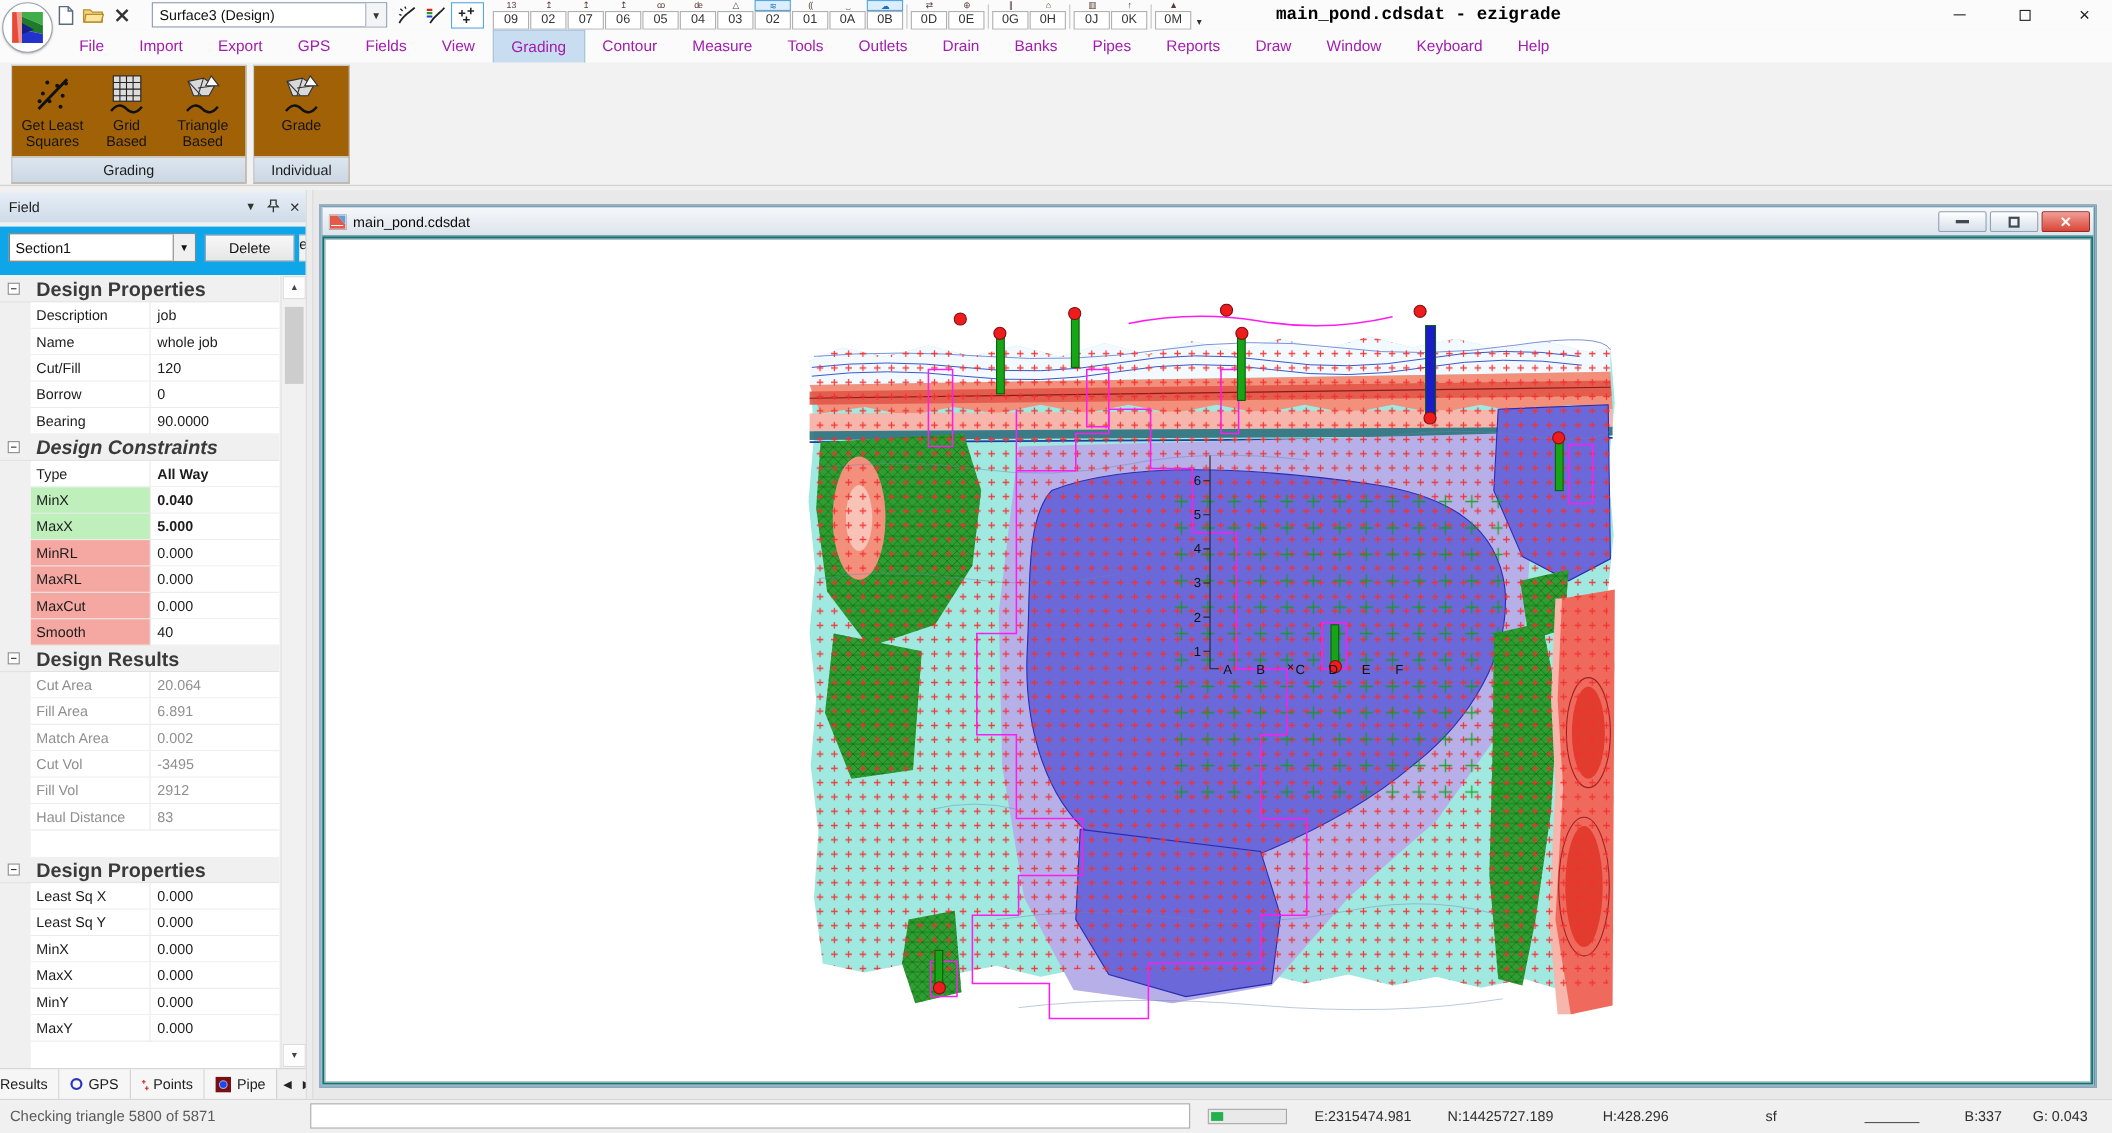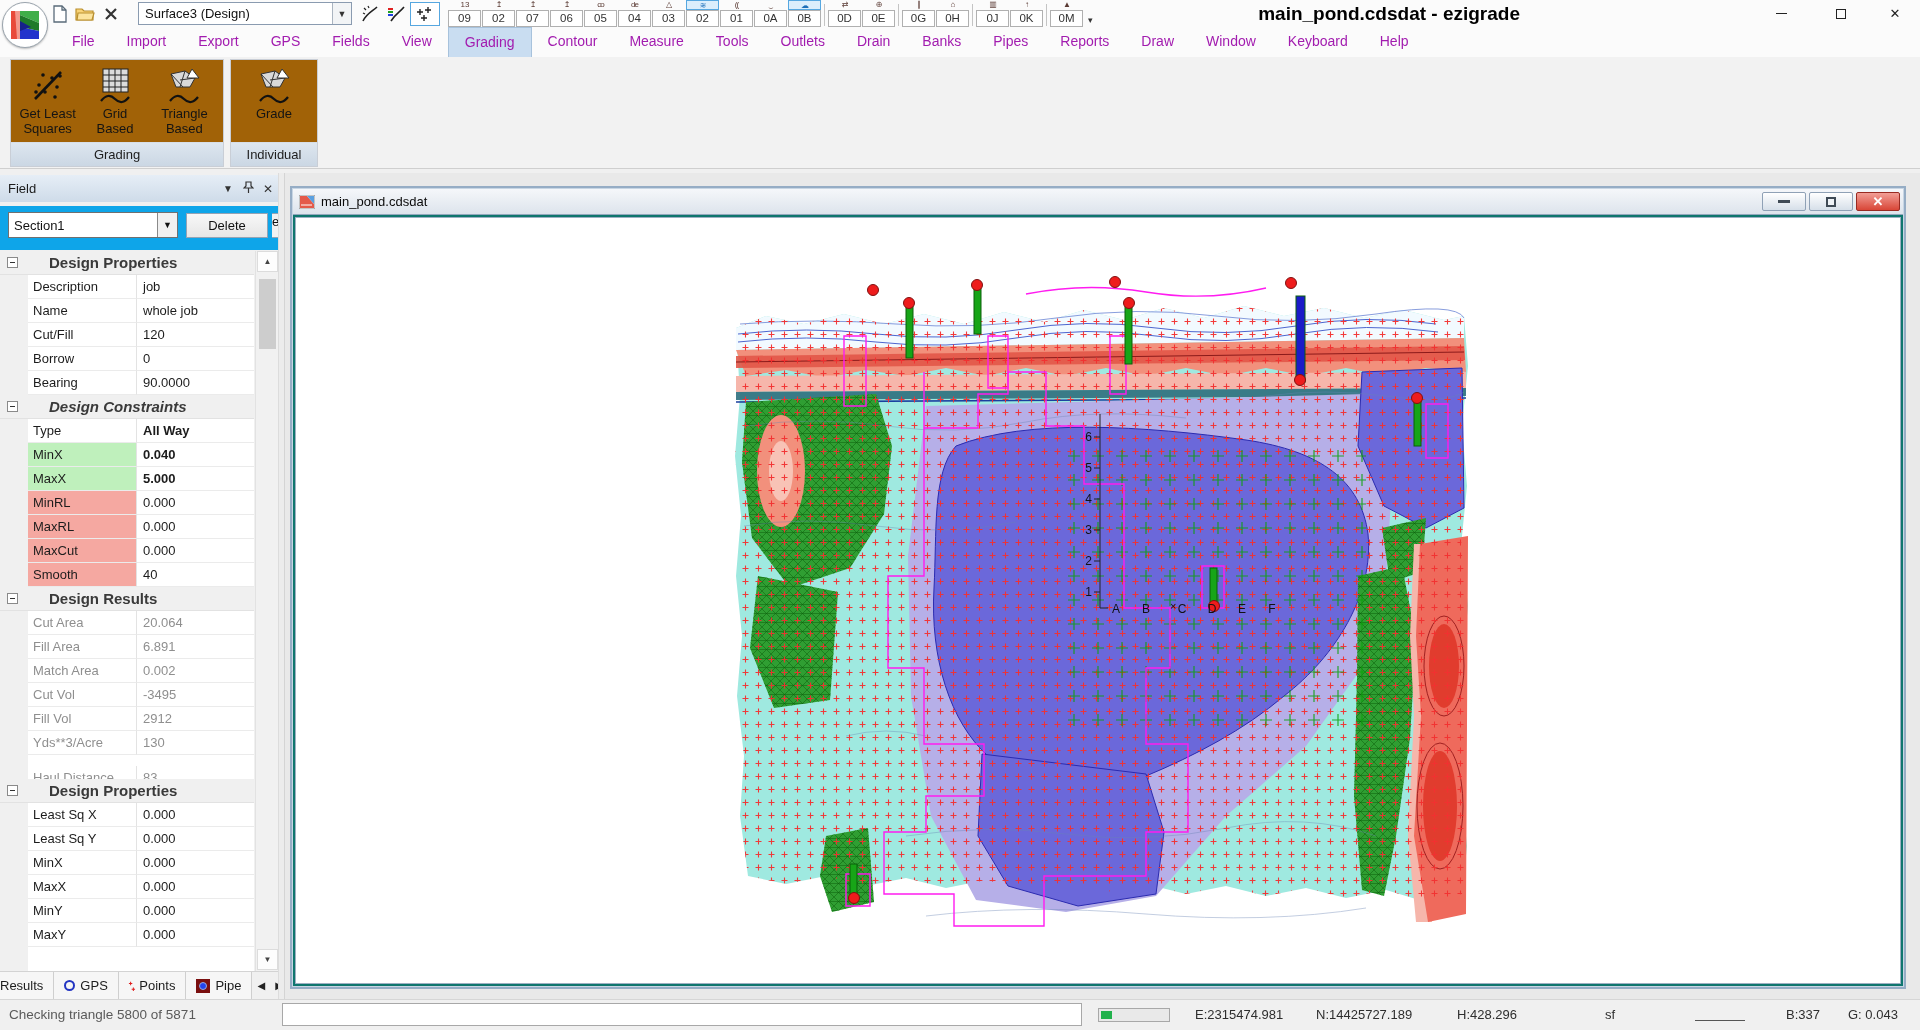--- a/index.html
+++ b/index.html
@@ -17,22 +17,22 @@
   #surface-combo .val { flex:1; padding-left:6px; white-space:nowrap; overflow:hidden; }
   #surface-combo .arrow { width:19px; height:100%; border-left:1px solid #aab4c0; background:#f2f4f6;
     display:flex; align-items:center; justify-content:center; font-size:9px; color:#333; }
   #qat-buttons { position:absolute; left:448px; top:0; height:27px; display:flex; align-items:flex-end; }
   .qbtn { width:33px; margin-right:1px; text-align:center; }
   .qbtn-icon { height:10px; font-size:8px; line-height:10px; color:#5a3a33; overflow:hidden; letter-spacing:-1px; }
   .qbtn-icon.hl { background:#dbeefc; border:1px solid #56a7e0; color:#1d6fb8; }
   .qbtn-label { height:17px; border:1px solid #b0b0b0; background:#fff; font-size:11.5px; line-height:15px; color:#333; }
   .qsep { width:1px; height:22px; background:#c4c4c4; margin:0 3px 1px 2px; }
   #qat-overflow { margin:0 0 2px 4px; font-size:9px; color:#333; }
-  #app-title { position:absolute; left:1160px; top:0; width:360px; height:27px; text-align:right;
-    line-height:27px; font-size:19px; font-weight:bold; color:#000; }
+  #app-title { position:absolute; left:1160px; top:0; width:360px; height:27px; text-align:left;
+    line-height:27px; font-size:16px; font-weight:bold; color:#000;font-family:Liberation Mono, monospace; }
   .wbtn { position:absolute; top:0; width:46px; height:27px; display:flex; align-items:center; justify-content:center;
     color:#222; font-size:13px; }
   #win-min{ left:1758px; } #win-restore{ left:1818px; } #win-close{ left:1872px; }
   #win-restore .box { width:10px; height:10px; border:1px solid #222; }
   #win-min .bar { width:11px; height:1.5px; background:#222; }
 
   
   #menubar { position:absolute; left:0; top:27px; width:1920px; height:30px; background:#fbfbfb;
     display:flex; align-items:stretch; padding-left:56px; }
   .menu-item { padding:0 16px; font-size:14px; color:#a21caf; line-height:29px; white-space:nowrap; }
@@ -66,21 +66,21 @@
   #delete-btn { position:absolute; left:186px; top:7px; width:82px; height:25px; font-size:13px; color:#111;
     background:linear-gradient(#f8f8f8,#e6e6e6); border:1px solid #94a3b4; text-align:center; line-height:23px; }
   #cropped-btn { position:absolute; left:272px; top:7px; width:6px; height:25px; overflow:hidden;
     font-size:13px; color:#111; background:#f2f2f2; border-top:1px solid #94a3b4; border-bottom:1px solid #94a3b4; }
 
   
   #prop-grid { position:absolute; left:0; top:78px; width:254px; height:720px; background:#fff; overflow:hidden; }
   #prop-gutter { position:absolute; left:0; top:0; width:28px; height:720px; background:#f0f0f0; }
   .pg-row { position:absolute; left:0; width:254px; height:24px; }
   .pg-sec { background:#f0f0f0; border-bottom:1px solid #e2e2e2; }
-  .pg-sec .lbl { position:absolute; left:49px; top:0; line-height:24px; font-size:15px; font-weight:bold; color:#3a3a3a; }
+  .pg-sec .lbl { position:absolute; left:33px; top:0; line-height:24px; font-size:18px; font-weight:bold; color:#3a3a3a; }
   .pg-box { position:absolute; left:7px; top:6px; width:11px; height:11px; border:1px solid #8a8a8a; background:#fff; }
   .pg-box::after { content:""; position:absolute; left:2px; top:4px; width:5px; height:1px; background:#333; }
   .pg-name { position:absolute; left:28px; top:0; width:109px; height:24px; background:#fff;
     border-right:1px solid #e3e3e3; border-bottom:1px solid #ebebeb; font-size:13px; color:#1c1c1c;
     line-height:23px; padding-left:5px; white-space:nowrap; overflow:hidden; }
   .pg-val { position:absolute; left:137px; top:0; width:117px; height:24px; background:#fff;
     border-bottom:1px solid #ebebeb; font-size:13px; color:#1c1c1c; line-height:23px; padding-left:6px; white-space:nowrap; }
   .pg-name.green { background:#bff0bc; }
   .pg-name.pink { background:#f5a8a1; }
   .pg-row.muted .pg-name, .pg-row.muted .pg-val { color:#8f8f8f; }
@@ -463,21 +463,21 @@
         <div class="pg-val">-3495</div>
       </div>
       <div class="pg-row muted" style="top: 456px;">
         <div class="pg-name">Fill Vol</div>
         <div class="pg-val">2912</div>
       </div>
       <div class="pg-row muted" style="top: 480px;">
         <div class="pg-name">Yds**3/Acre</div>
         <div class="pg-val">130</div>
       </div>
-      <div class="pg-row muted" style="top: 515px;">
+      <div class="pg-row muted" style="top: 480px;">
         <div class="pg-name">Haul Distance</div>
         <div class="pg-val">83</div>
       </div>
       <div class="pg-row pg-sec" style="top: 528px;">
         <span class="pg-box"></span>
         <span class="lbl">Design Properties</span>
       </div>
       <div class="pg-row" style="top: 552px;">
         <div class="pg-name">Least Sq X</div>
         <div class="pg-val">0.000</div>

